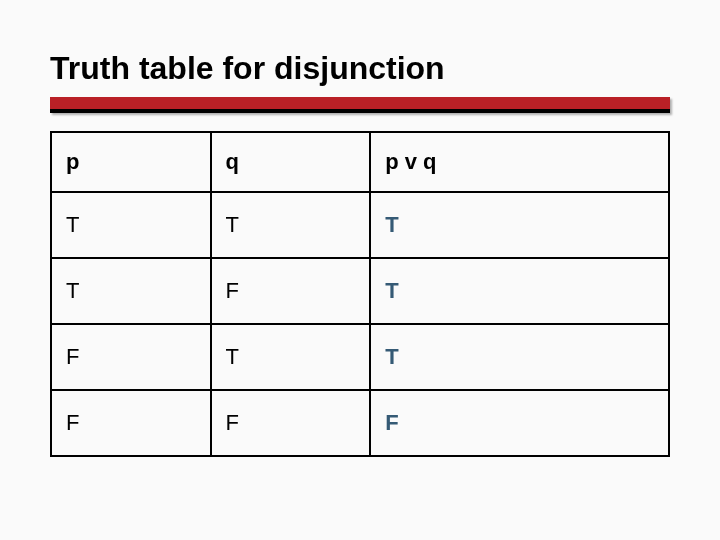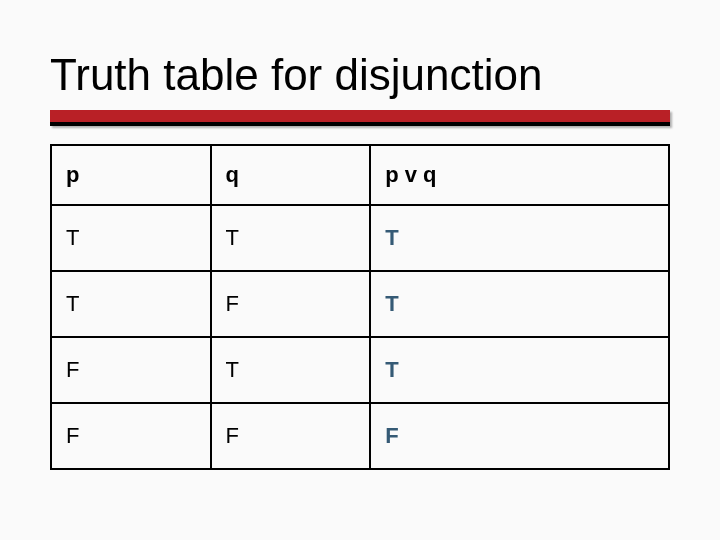--- a/index.html
+++ b/index.html
@@ -8,22 +8,22 @@
       box-sizing: border-box;
     }
     body {
       width: 720px;
       height: 540px;
       background: #fafafa;
       font-family: Verdana, Geneva, sans-serif;
       padding: 50px 50px 40px 50px;
     }
     .title {
-      font-size: 44px;
-      font-weight: normal;
+      font-size: 32px;
+      font-weight: bold;
       color: #000;
       margin-bottom: 10px;
     }
     .rule-wrap {
       width: 100%;
       margin-bottom: 18px;
       box-shadow: 2px 2px 2px rgba(0,0,0,0.3);
     }
     .rule-red {
       height: 12px;

